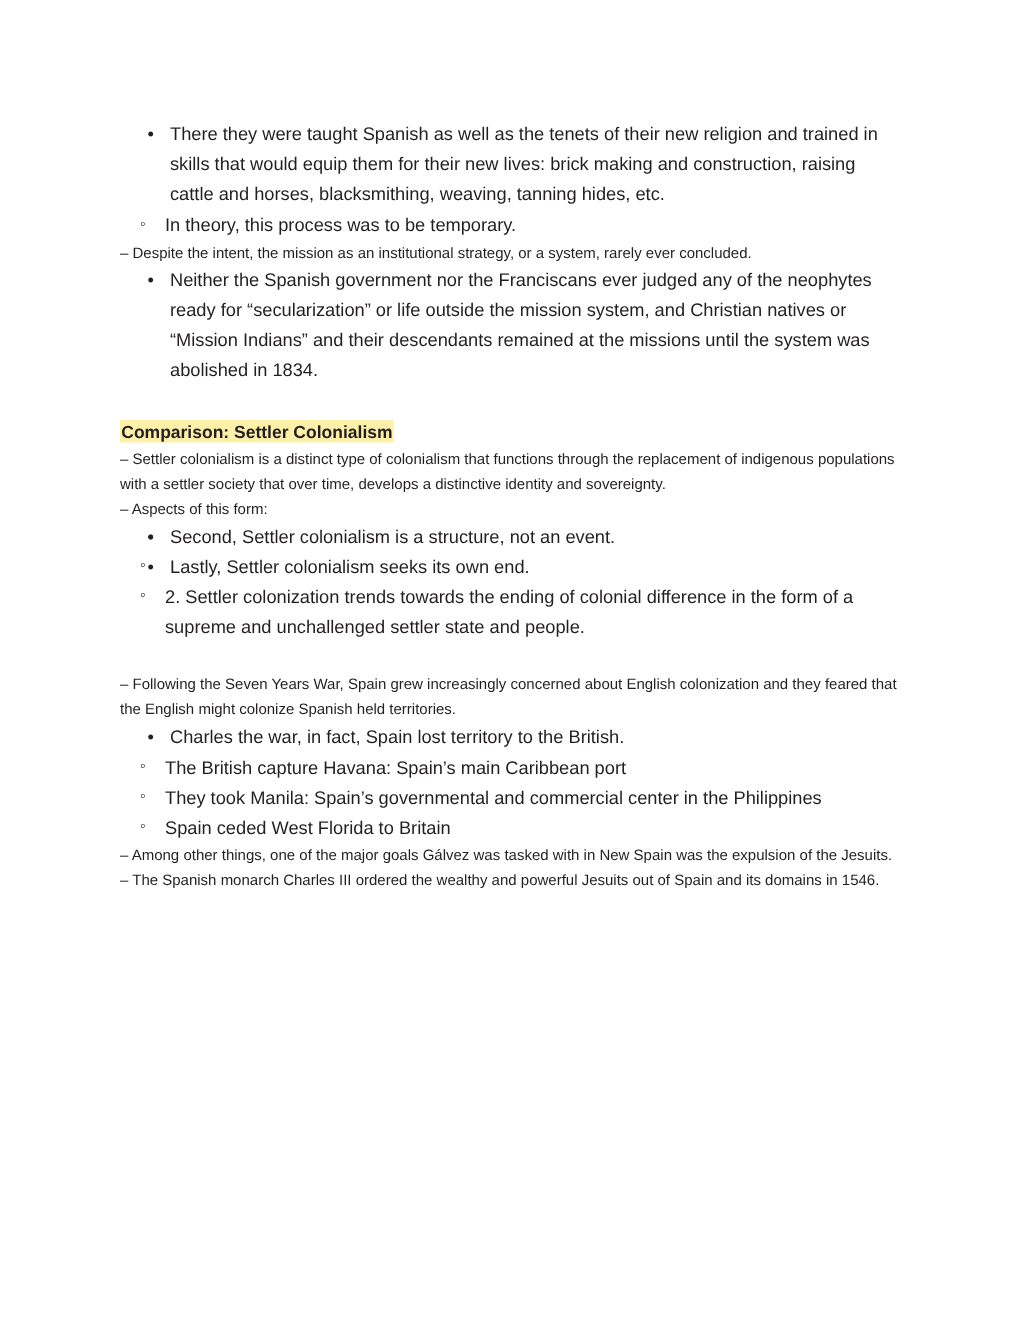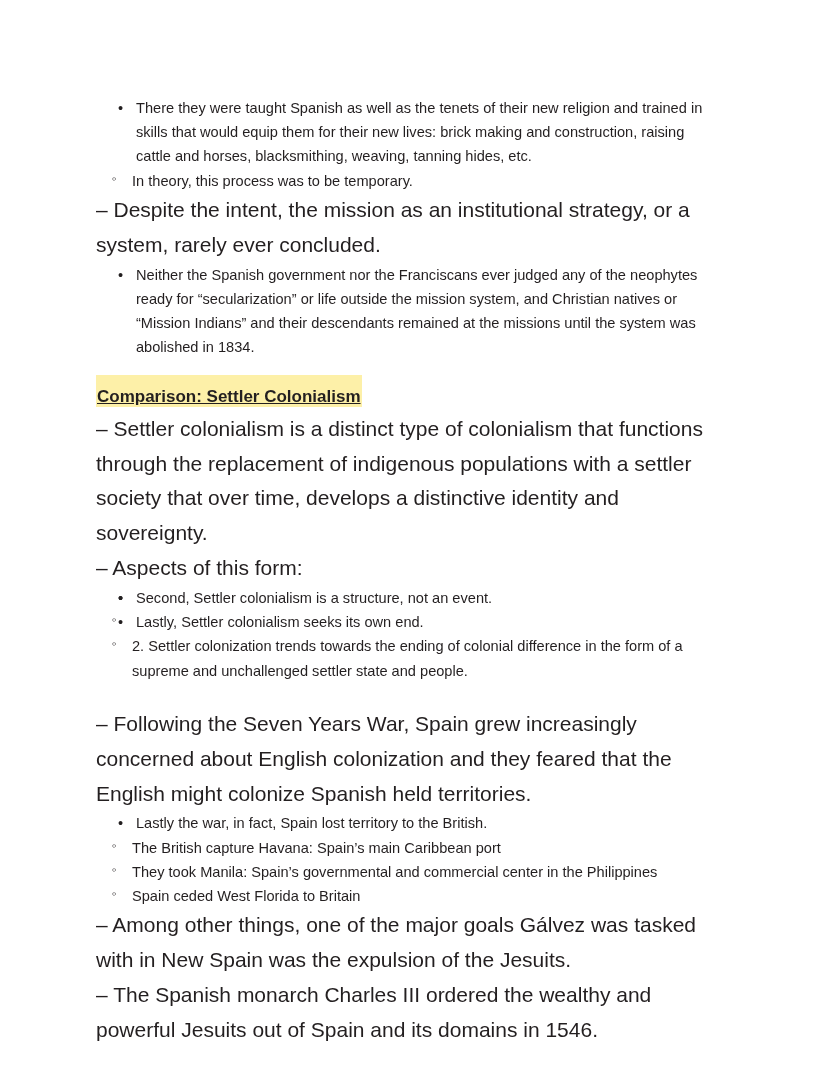--- a/index.html
+++ b/index.html
@@ -21,21 +21,21 @@
     background: #ffffff;
     box-sizing: border-box;
     padding: 96px 106px 0 96px;
   }
   .doc-body {
     font-size: 14.6px;
     line-height: 1.66;
   }
   p.para {
     margin: 0;
-    font-size: 21px;
+    font-size: 12px;
     line-height: 1.66;
   }
   ul.level1 {
     list-style: none;
     margin: 0;
     padding: 0;
   }
   ul.level1 > li {
     position: relative;
     padding-left: 40px;
@@ -65,25 +65,24 @@
   ul.level2 > li > .bullet {
     position: absolute;
     left: 16px;
     top: -1px;
     font-size: 13px;
     line-height: 1.75;
   }
   .heading {
     display: inline;
     font-weight: bold;
-    text-decoration: underline;
     background: #fdf0a8;
-    font-size: 17px;
+    font-size: 14px;
     line-height: 1.66;
-    padding: 12px 1px 1px 1px;
+    padding: 1px 1px 1px 1px;
     box-decoration-break: clone;
     -webkit-box-decoration-break: clone;
   }
   .heading-row {
     margin: 0;
   }
   .spacer-lg { height: 24px; }
   .block { margin: 0; }
 </style>
 </head>
@@ -155,21 +154,21 @@
     </ul>
 
     <div class="spacer-lg"></div>
 
 
     <p class="para block">– Following the Seven Years War, Spain grew increasingly concerned about English colonization and they feared that the English might colonize Spanish held territories.</p>
 
     <ul class="level1 block">
       <li>
         <span class="bullet">•</span>
-        <span>Lastly the war, in fact, Spain lost territory to the British.</span>
+        <span>Charles the war, in fact, Spain lost territory to the British.</span>
       </li>
     </ul>
 
     <ul class="level2 block">
       <li>
         <span class="bullet">◦</span>
         <span>The British capture Havana: Spain’s main Caribbean port</span>
       </li>
       <li>
         <span class="bullet">◦</span>

